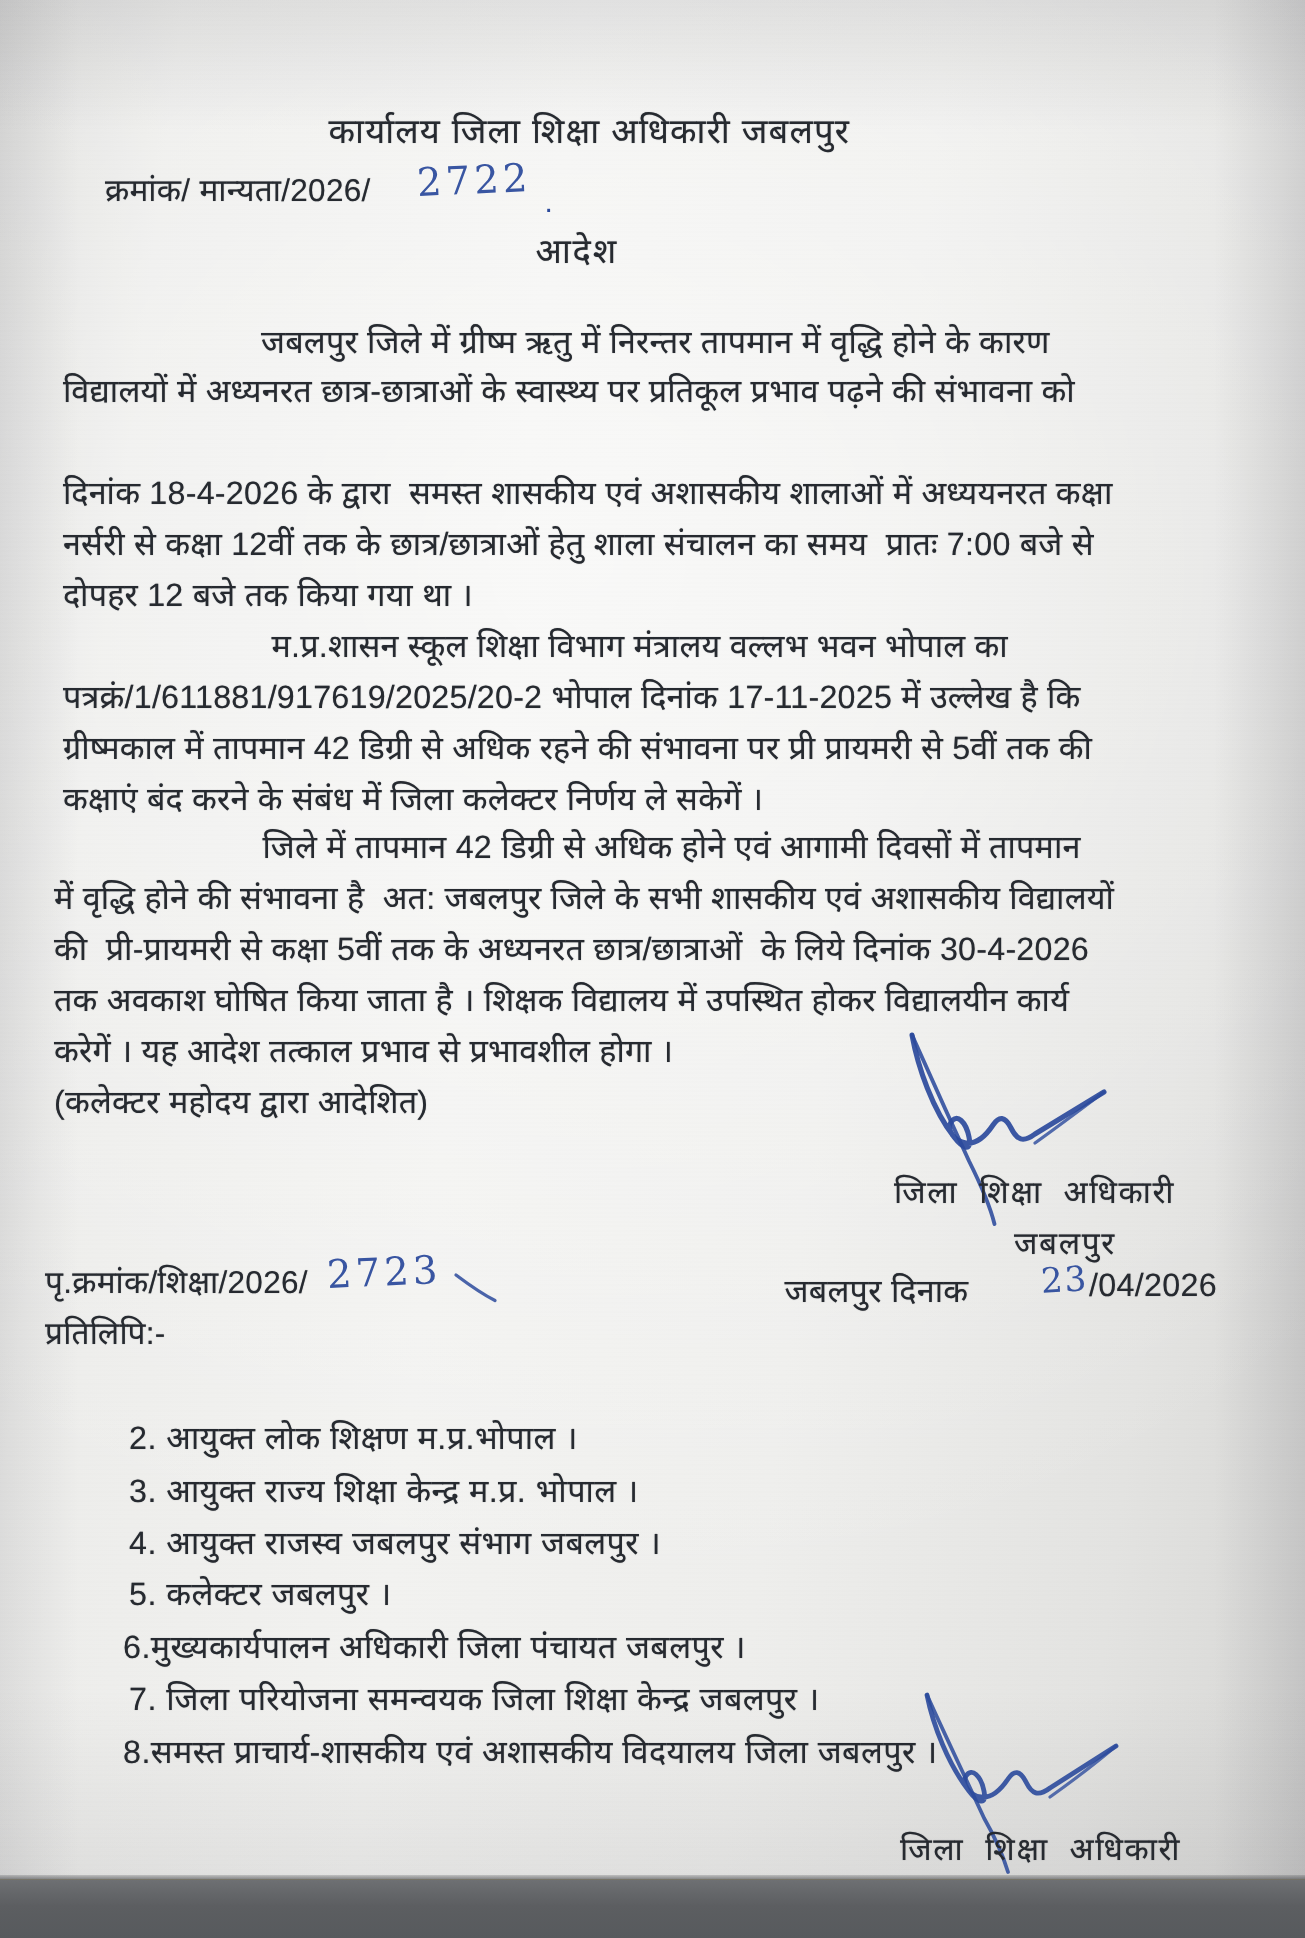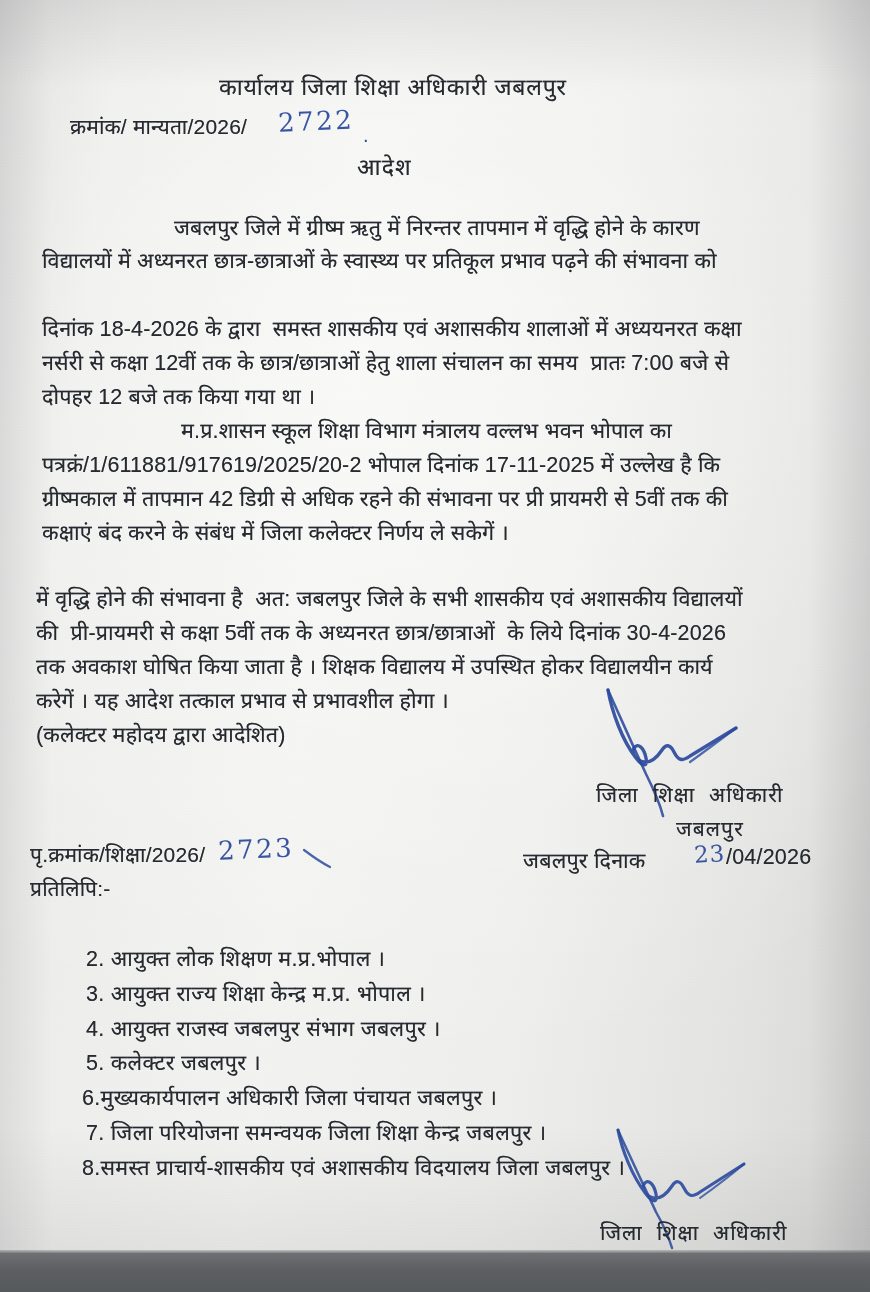--- a/index.html
+++ b/index.html
@@ -154,20 +154,21 @@
     <div class="ln body-line" style="left:42px; top:245px;">विद्यालयों में अध्यनरत छात्र-छात्राओं के स्वास्थ्य पर प्रतिकूल प्रभाव पढ़ने की संभावना को</div>
     <div class="ln body-line" style="left:42px; top:313px;">दिनांक 18-4-2026 के द्वारा  समस्त शासकीय एवं अशासकीय शालाओं में अध्ययनरत कक्षा</div>
     <div class="ln body-line" style="left:42px; top:347px;">नर्सरी से कक्षा 12वीं तक के छात्र/छात्राओं हेतु शाला संचालन का समय  प्रातः 7:00 बजे से</div>
     <div class="ln body-line" style="left:42px; top:381px;">दोपहर 12 बजे तक किया गया था ।</div>
 
     <div class="ln body-line" style="left:181px; top:415px;">म.प्र.शासन स्कूल शिक्षा विभाग मंत्रालय वल्लभ भवन भोपाल का</div>
     <div class="ln body-line" style="left:42px; top:449px;">पत्रक्रं/1/611881/917619/2025/20-2 भोपाल दिनांक 17-11-2025 में उल्लेख है कि</div>
     <div class="ln body-line" style="left:42px; top:483px;">ग्रीष्मकाल में तापमान 42 डिग्री से अधिक रहने की संभावना पर प्री प्रायमरी से 5वीं तक की</div>
     <div class="ln body-line" style="left:42px; top:517px;">कक्षाएं बंद करने के संबंध में जिला कलेक्टर निर्णय ले सकेगें ।</div>
 
+    <div class="ln body-line" style="left:175px; top:549px;">जिले में तापमान 42 डिग्री से अधिक होने एवं आगामी दिवसों में तापमान</div>
     <div class="ln body-line" style="left:36px; top:583px;">में वृद्धि होने की संभावना है  अत: जबलपुर जिले के सभी शासकीय एवं अशासकीय विद्यालयों</div>
     <div class="ln body-line" style="left:36px; top:617px;">की  प्री-प्रायमरी से कक्षा 5वीं तक के अध्यनरत छात्र/छात्राओं  के लिये दिनांक 30-4-2026</div>
     <div class="ln body-line" style="left:36px; top:685px;">करेगें । यह आदेश तत्काल प्रभाव से प्रभावशील होगा ।</div>
     <div class="ln body-line" style="left:36px; top:651px;">तक अवकाश घोषित किया जाता है । शिक्षक विद्यालय में उपस्थित होकर विद्यालयीन कार्य</div>
 
     <div class="ln body-line" style="left:36px; top:719px;">(कलेक्टर महोदय द्वारा आदेशित)</div>
 
     <svg class="sig-svg" style="left:586px; top:682px;" width="200" height="140" viewBox="0 0 200 140">
       <path d="M22 8 C26 30, 36 58, 50 76 C56 84, 62 86, 60 76 C58 66, 52 60, 48 66 C45 71, 50 79, 58 80 C66 81, 72 74, 76 68 C80 62, 84 62, 88 70 C92 78, 96 80, 104 74 L150 46" fill="none" stroke="#2b4a9c" stroke-width="3.4" stroke-linecap="round" stroke-linejoin="round" opacity="0.92"></path>
       <path d="M22 8 C30 26, 48 66, 60 92 C68 108, 74 122, 77 134" fill="none" stroke="#2b4a9c" stroke-width="2.6" stroke-linecap="round" opacity="0.88"></path>

